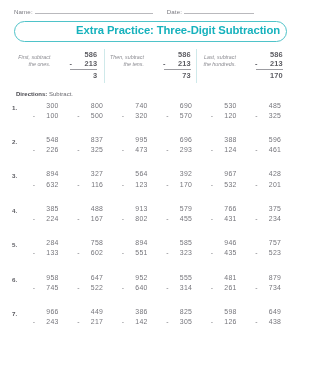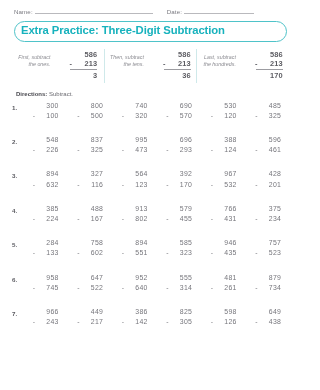--- a/index.html
+++ b/index.html
@@ -29,21 +29,21 @@
   }
   .idline.name { width:118px; }
   .idline.date { width:70px; }
   .idspacer { width:14px; }
 
   
   .titlewrap { padding:6px 14px 0 14px; }
   .titlepill {
     border:1.1px solid #4fc3c9;
     border-radius:999px;
-    text-align:left;
+    text-align:right;
     padding:3.5px 6px 4.5px 6px;
     color:#17b2bd;
     font-size:11.3px;
     font-weight:bold;
     letter-spacing:-.1px;
     line-height:1;
   }
 
   
   .examples {
@@ -169,21 +169,21 @@
         <div>Then, subtract</div>
         <div>the tens.</div>
       </div>
       <div class="exsum">
         <div class="top">586</div>
         <div class="mid">
           <span class="op">-</span>
           <span>213</span>
         </div>
         <div class="exrule"></div>
-        <div class="exans">36</div>
+        <div class="exans">73</div>
       </div>
     </div>
 
     <div class="exbox">
       <div class="excap">
         <div>Last, subtract</div>
         <div>the hundreds.</div>
       </div>
       <div class="exsum">
         <div class="top">586</div>

